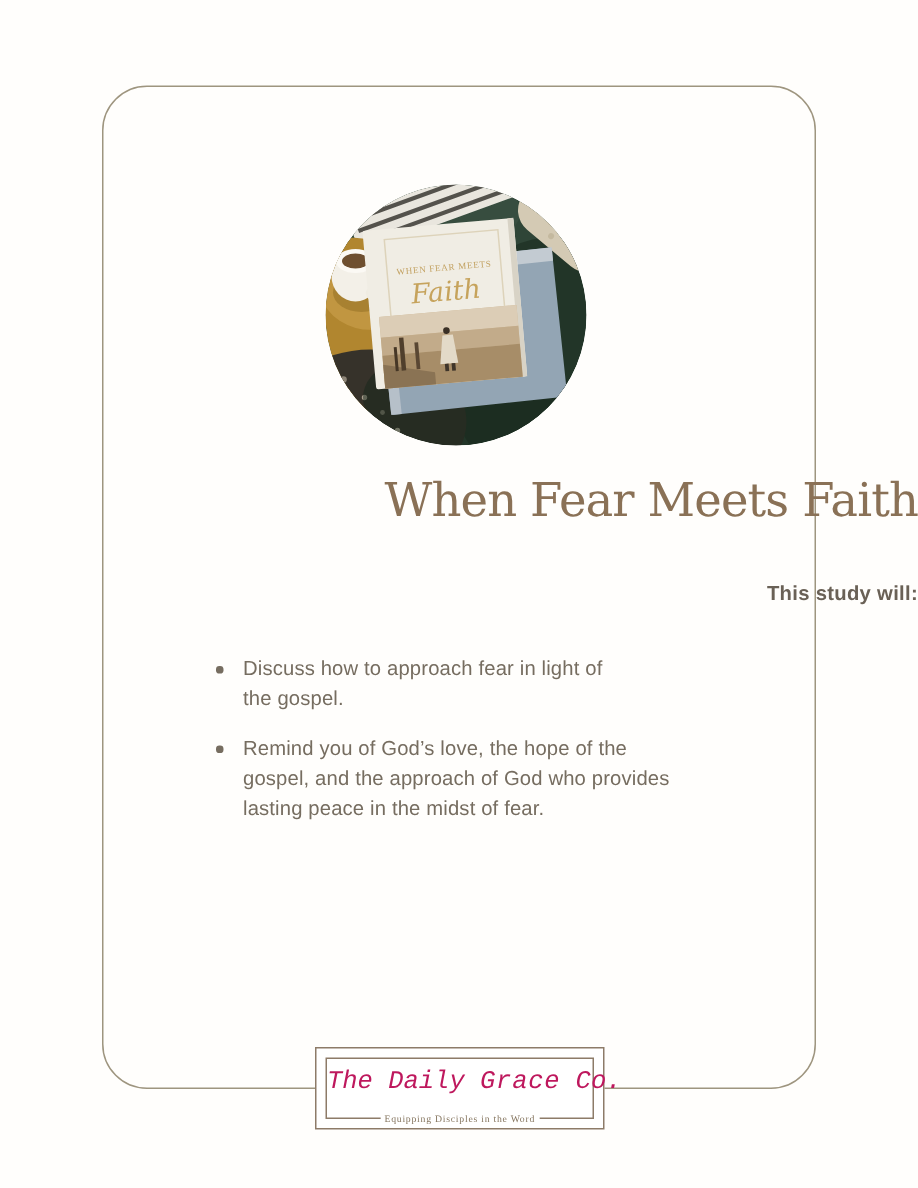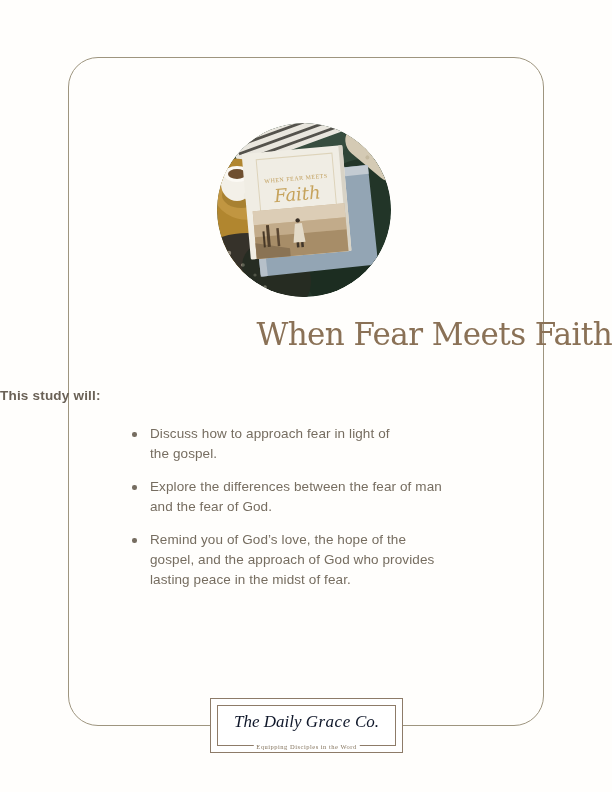--- a/index.html
+++ b/index.html
@@ -6,35 +6,35 @@
   body{width:612px;height:792px;background:#ffffff;font-family:"Liberation Sans",sans-serif;}
   .page{position:relative;width:612px;height:792px;background:#fffefc;overflow:hidden;}
   .frame{position:absolute;left:68px;top:57px;width:476px;height:669px;
          border:1.3px solid #9e957f;border-radius:30px;box-sizing:border-box;}
   .photo-circle{position:absolute;left:217px;top:123px;width:174px;height:174px;
                 border-radius:50%;overflow:hidden;}
   .photo-circle svg{display:block;}
   .title{position:absolute;left:0;right:0;top:316px;text-align:right;
          font-family:"DejaVu Serif",serif;font-size:31px;font-weight:500;
          letter-spacing:-0.6px;color:#8a7156;}
-  .subtitle{position:absolute;left:0;right:0;top:388px;text-align:left;
+  .subtitle{position:absolute;left:0;right:0;top:388px;text-align:right;
             font-size:13.5px;font-weight:bold;letter-spacing:0.2px;color:#6a6156;}
-  .bullets{position:absolute;left:131px;top:424px;width:360px;margin:0;padding:0;list-style:none;}
+  .bullets{position:absolute;left:131px;top:424px;width:360px;margin:12px;padding:0;list-style:none;}
   .bullets li{position:relative;padding-left:19px;margin:0 0 13px 0;
               font-size:13.5px;line-height:20px;color:#766d60;letter-spacing:0.1px;}
   .bullets .dot{position:absolute;left:1px;top:8px;width:4.5px;height:4.5px;
                 border-radius:50%;background:#766d60;}
   .bullets .btext{white-space:pre-line;display:block;}
   .logo-outer{position:absolute;left:210px;top:698px;width:193px;height:55px;
               background:#ffffff;border:1px solid #8d7b68;box-sizing:border-box;z-index:2;}
   .logo-inner{position:absolute;left:6px;top:6px;right:6px;bottom:6px;
               border:1px solid #8d7b68;}
   .brand{position:absolute;left:0;right:0;top:6px;text-align:center;
-         font-family:Liberation Serif, serif;font-style:italic;font-size:17px;
-         color:#0f172a;white-space:nowrap;}
+         font-family:Liberation Mono, monospace;font-style:italic;font-size:17px;
+         color:#be185d;white-space:nowrap;}
   .brand .script{letter-spacing:0.5px;}
   .tagline{position:absolute;left:50%;bottom:-4.5px;transform:translateX(-50%);
            background:#ffffff;padding:0 3px;font-family:"Liberation Serif",serif;
            font-size:6.5px;letter-spacing:0.5px;color:#85755f;white-space:nowrap;}
 </style>
 </head>
 <body>
 
 <div class="page">
 
@@ -133,25 +133,20 @@
   <div class="subtitle">This study will:</div>
 
   <ul class="bullets">
     <li>
       <span class="dot"></span>
       <span class="btext">Discuss how to approach fear in light of
 the gospel.</span>
     </li>
     <li>
       <span class="dot"></span>
-      <span class="btext">Explore the differences between the fear of man
-and the fear of God.</span>
-    </li>
-    <li>
-      <span class="dot"></span>
       <span class="btext">Remind you of God’s love, the hope of the
 gospel, and the approach of God who provides
 lasting peace in the midst of fear.</span>
     </li>
   </ul>
 
   <div class="logo-outer">
     <div class="logo-inner">
       <div class="brand"><span>The Daily </span><span class="script">Grace</span><span> Co.</span></div>
       <div class="tagline">Equipping Disciples in the Word</div>

